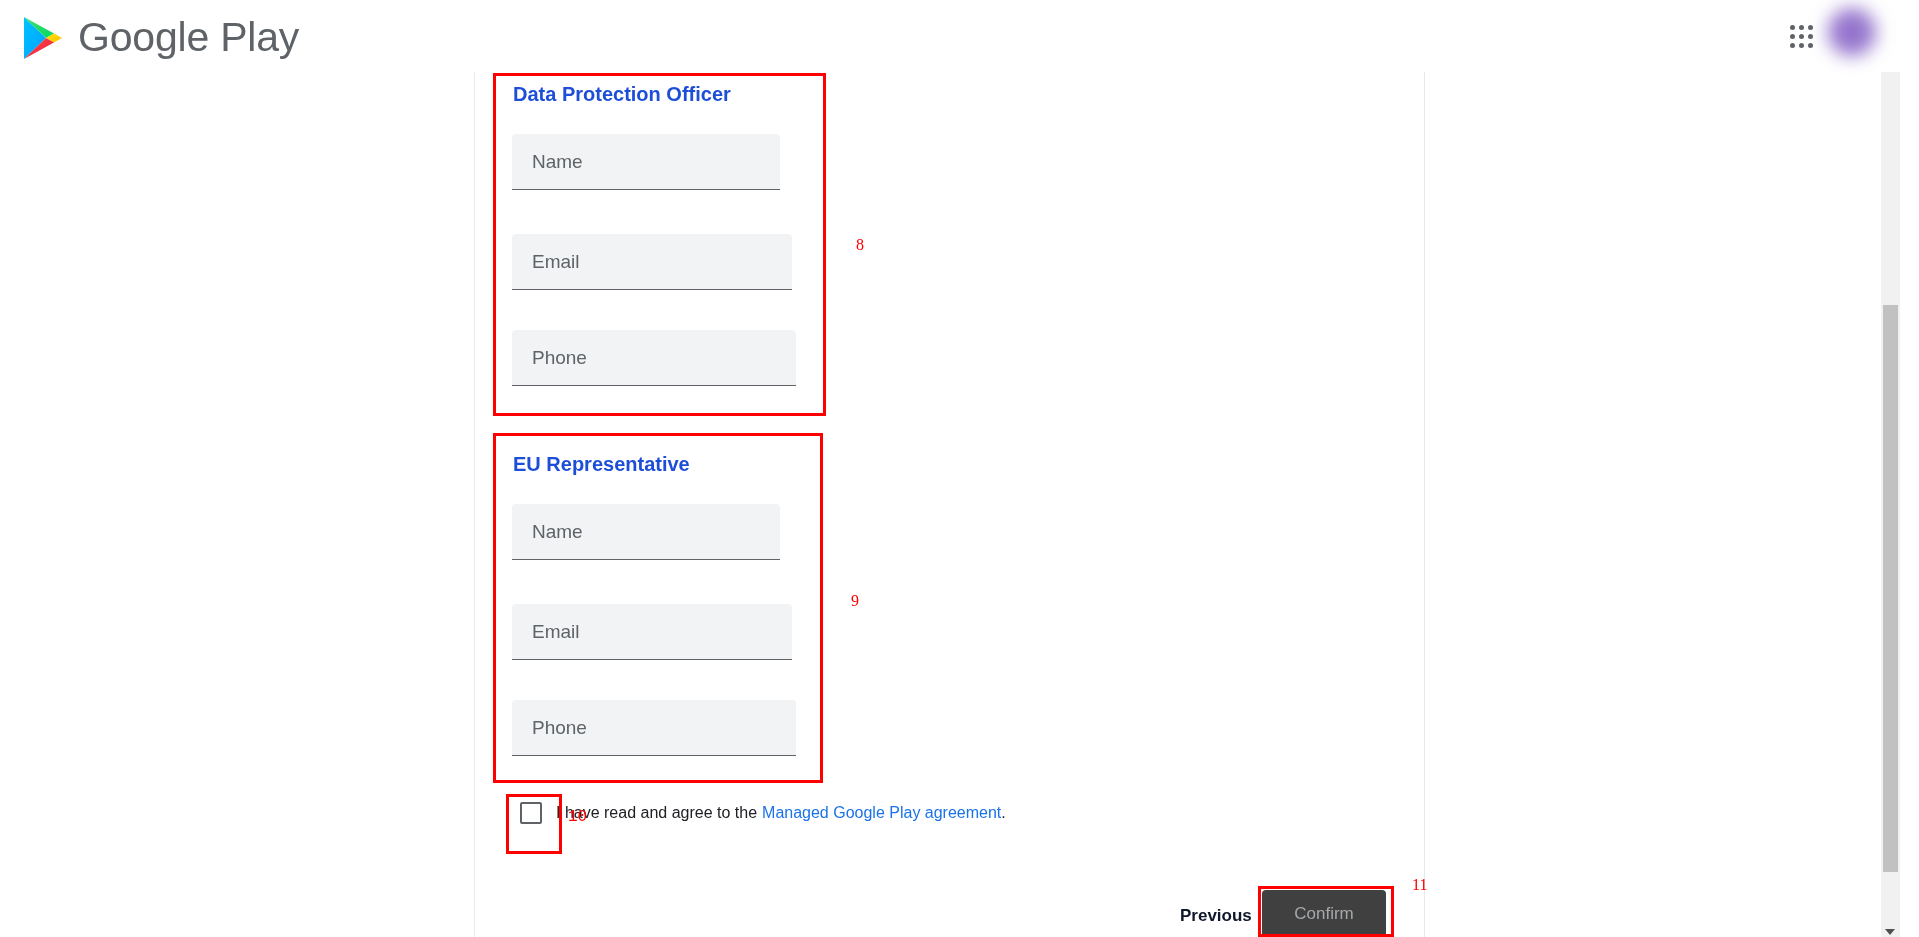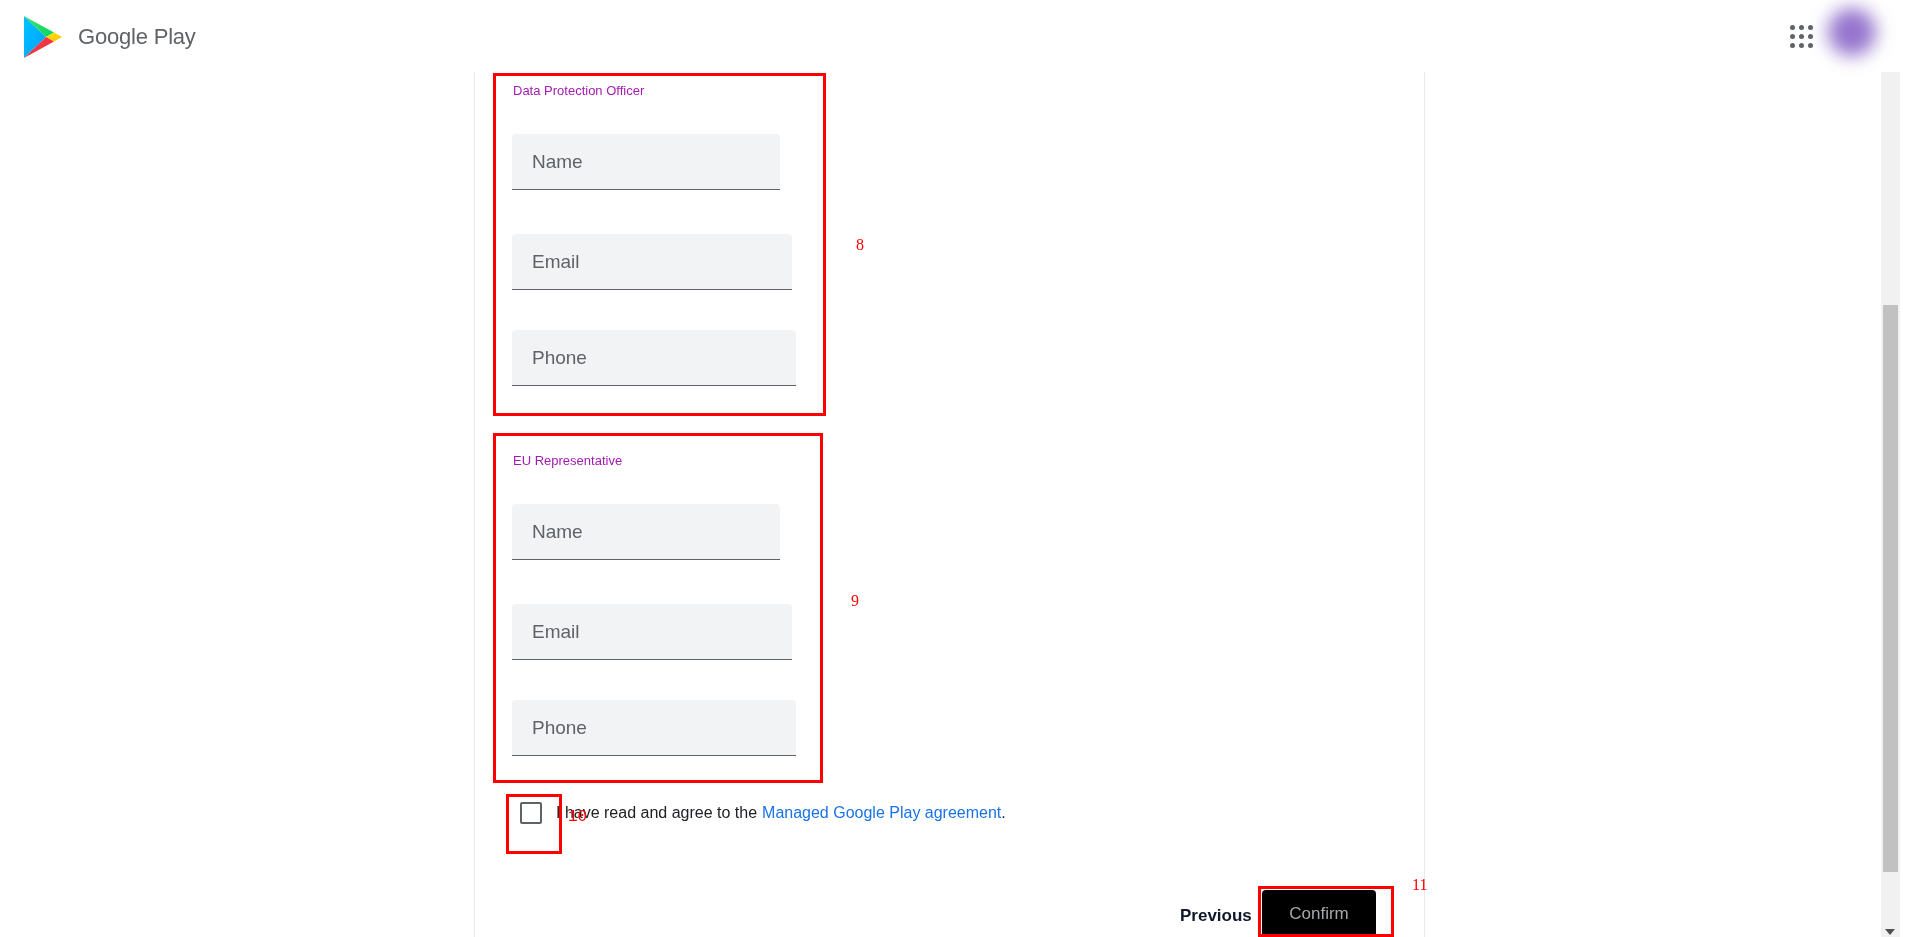--- a/index.html
+++ b/index.html
@@ -16,21 +16,21 @@
     position: absolute; top: 0; left: 0;
     width: 1900px; height: 72px;
     background: #ffffff;
   }
   #brand {
     position: absolute; left: 22px; top: 14px;
     display: flex; align-items: center; gap: 14px;
   }
   #play-logo { width: 42px; height: 46px; display: block; }
   #brand-text {
-    font-size: 22px; color: #5f6368; letter-spacing: -0.2px;
+    font-size: 41px; color: #5f6368; letter-spacing: -0.2px;
     font-family: "Liberation Sans", sans-serif;
     white-space: nowrap;
   }
   #apps-grid {
     position: absolute; right: 83px; top: 20px;
     width: 32px; height: 32px;
     display: grid; grid-template-columns: repeat(3, 1fr);
     grid-template-rows: repeat(3, 1fr);
     gap: 3px; padding: 4px; border-radius: 50%;
   }
@@ -50,21 +50,21 @@
   .col-divider {
     position: absolute; top: 72px; width: 1px; height: 865px;
     background: #e8eaed;
   }
   #divider-left  { left: 474px; }
   #divider-right { left: 1424px; }
 
   
   .section-title {
     position: absolute;
-    font-size: 13px; font-weight: normal; color: #a21caf;
+    font-size: 20px; font-weight: bold; color: #1d4ed8;
     white-space: nowrap;
   }
 
   .field {
     position: absolute;
     background: #f1f3f4;
     border-bottom: 1.5px solid #5f6368;
     border-top-left-radius: 4px; border-top-right-radius: 4px;
     height: 56px;
   }
@@ -98,22 +98,22 @@
   #agree-link { color: #1a73e8; cursor: pointer; margin-left: 5px; }
 
   
   #btn-previous {
     position: absolute; left: 1180px; top: 906px;
     font-size: 17px; font-weight: bold; color: #0f172a;
     cursor: pointer; white-space: nowrap;
   }
   #btn-confirm {
     position: absolute; left: 1262px; top: 890px;
-    width: 114px; height: 47px;
-    background: #000000; border: none; border-radius: 4px;
+    width: 124px; height: 47px;
+    background: #404040; border: none; border-radius: 4px;
     color: #a5a8ab; font-size: 17px;
     font-family: "Liberation Sans", sans-serif;
     cursor: default;
   }
 
   
   .anno-box {
     position: absolute;
     border: 3px solid #ff0000;
     pointer-events: none;

